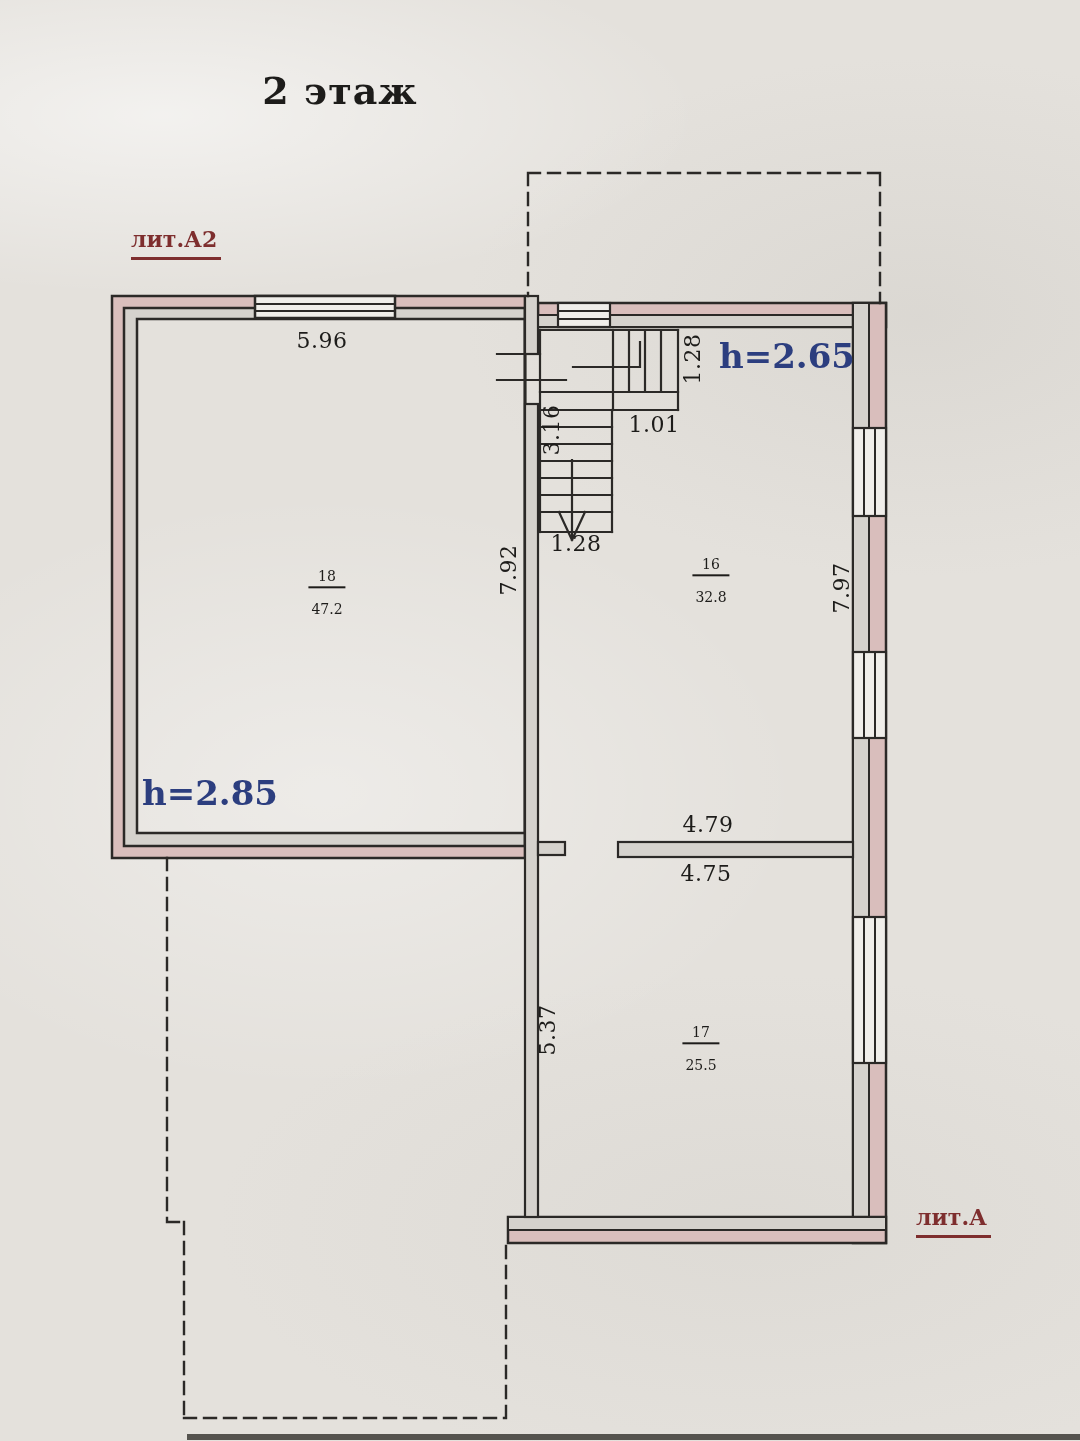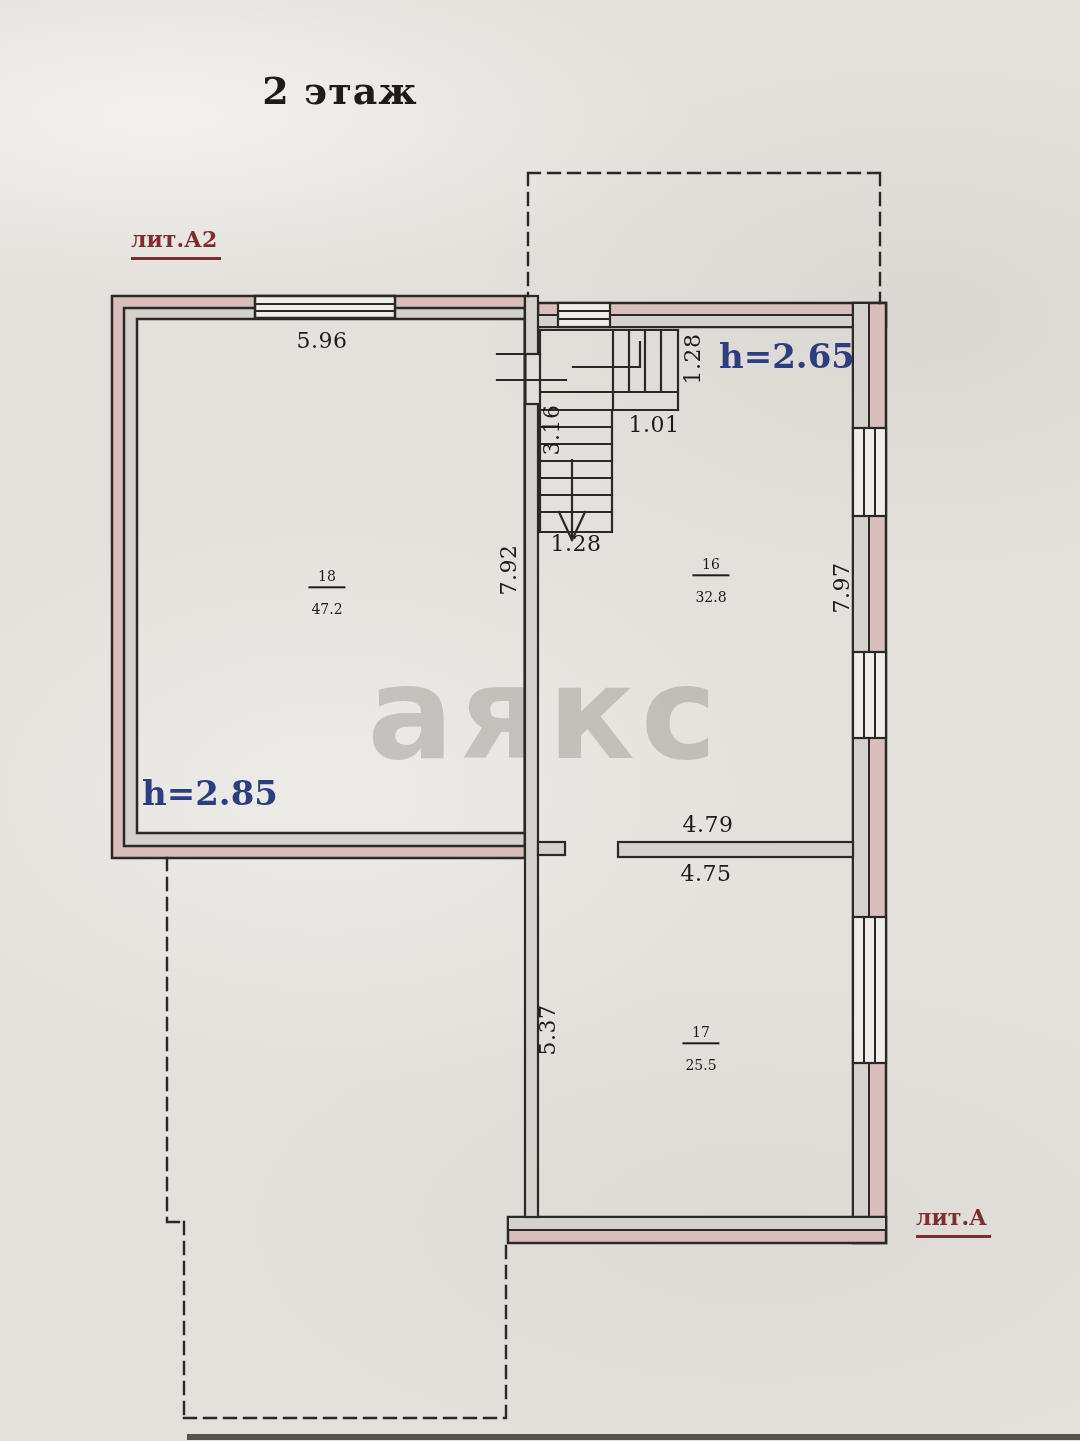--- a/index.html
+++ b/index.html
@@ -42,21 +42,20 @@
     font-family:"DejaVu Sans","Liberation Sans",sans-serif;
     font-size:128px;font-weight:bold;letter-spacing:6px;
     color:rgba(134,132,126,0.38);white-space:nowrap;user-select:none;
   }
 </style>
 </head>
 <body>
 
 <div class="page">
 
-  <div class="watermark" style="left:545px;top:713px;">аякс</div>
 
   <svg class="plan" width="1080" height="1441" viewBox="0 0 1080 1441" stroke-linecap="square" fill="none">
 
     <g stroke="none">
       <path fill-rule="evenodd" fill="#d9bebc" d="M112,296 H525 V858 H112 Z M124,308 H525 V846 H124 Z"></path>
       <path fill-rule="evenodd" fill="#d5d2cd" d="M124,308 H525 V846 H124 Z M137,319 H525 V833 H137 Z"></path>
       <g stroke="#2b2927" stroke-width="2.5">
         <rect x="112" y="296" width="413" height="562"></rect>
         <rect x="124" y="308" width="401" height="538"></rect>
         <rect x="137" y="319" width="388" height="514"></rect>

